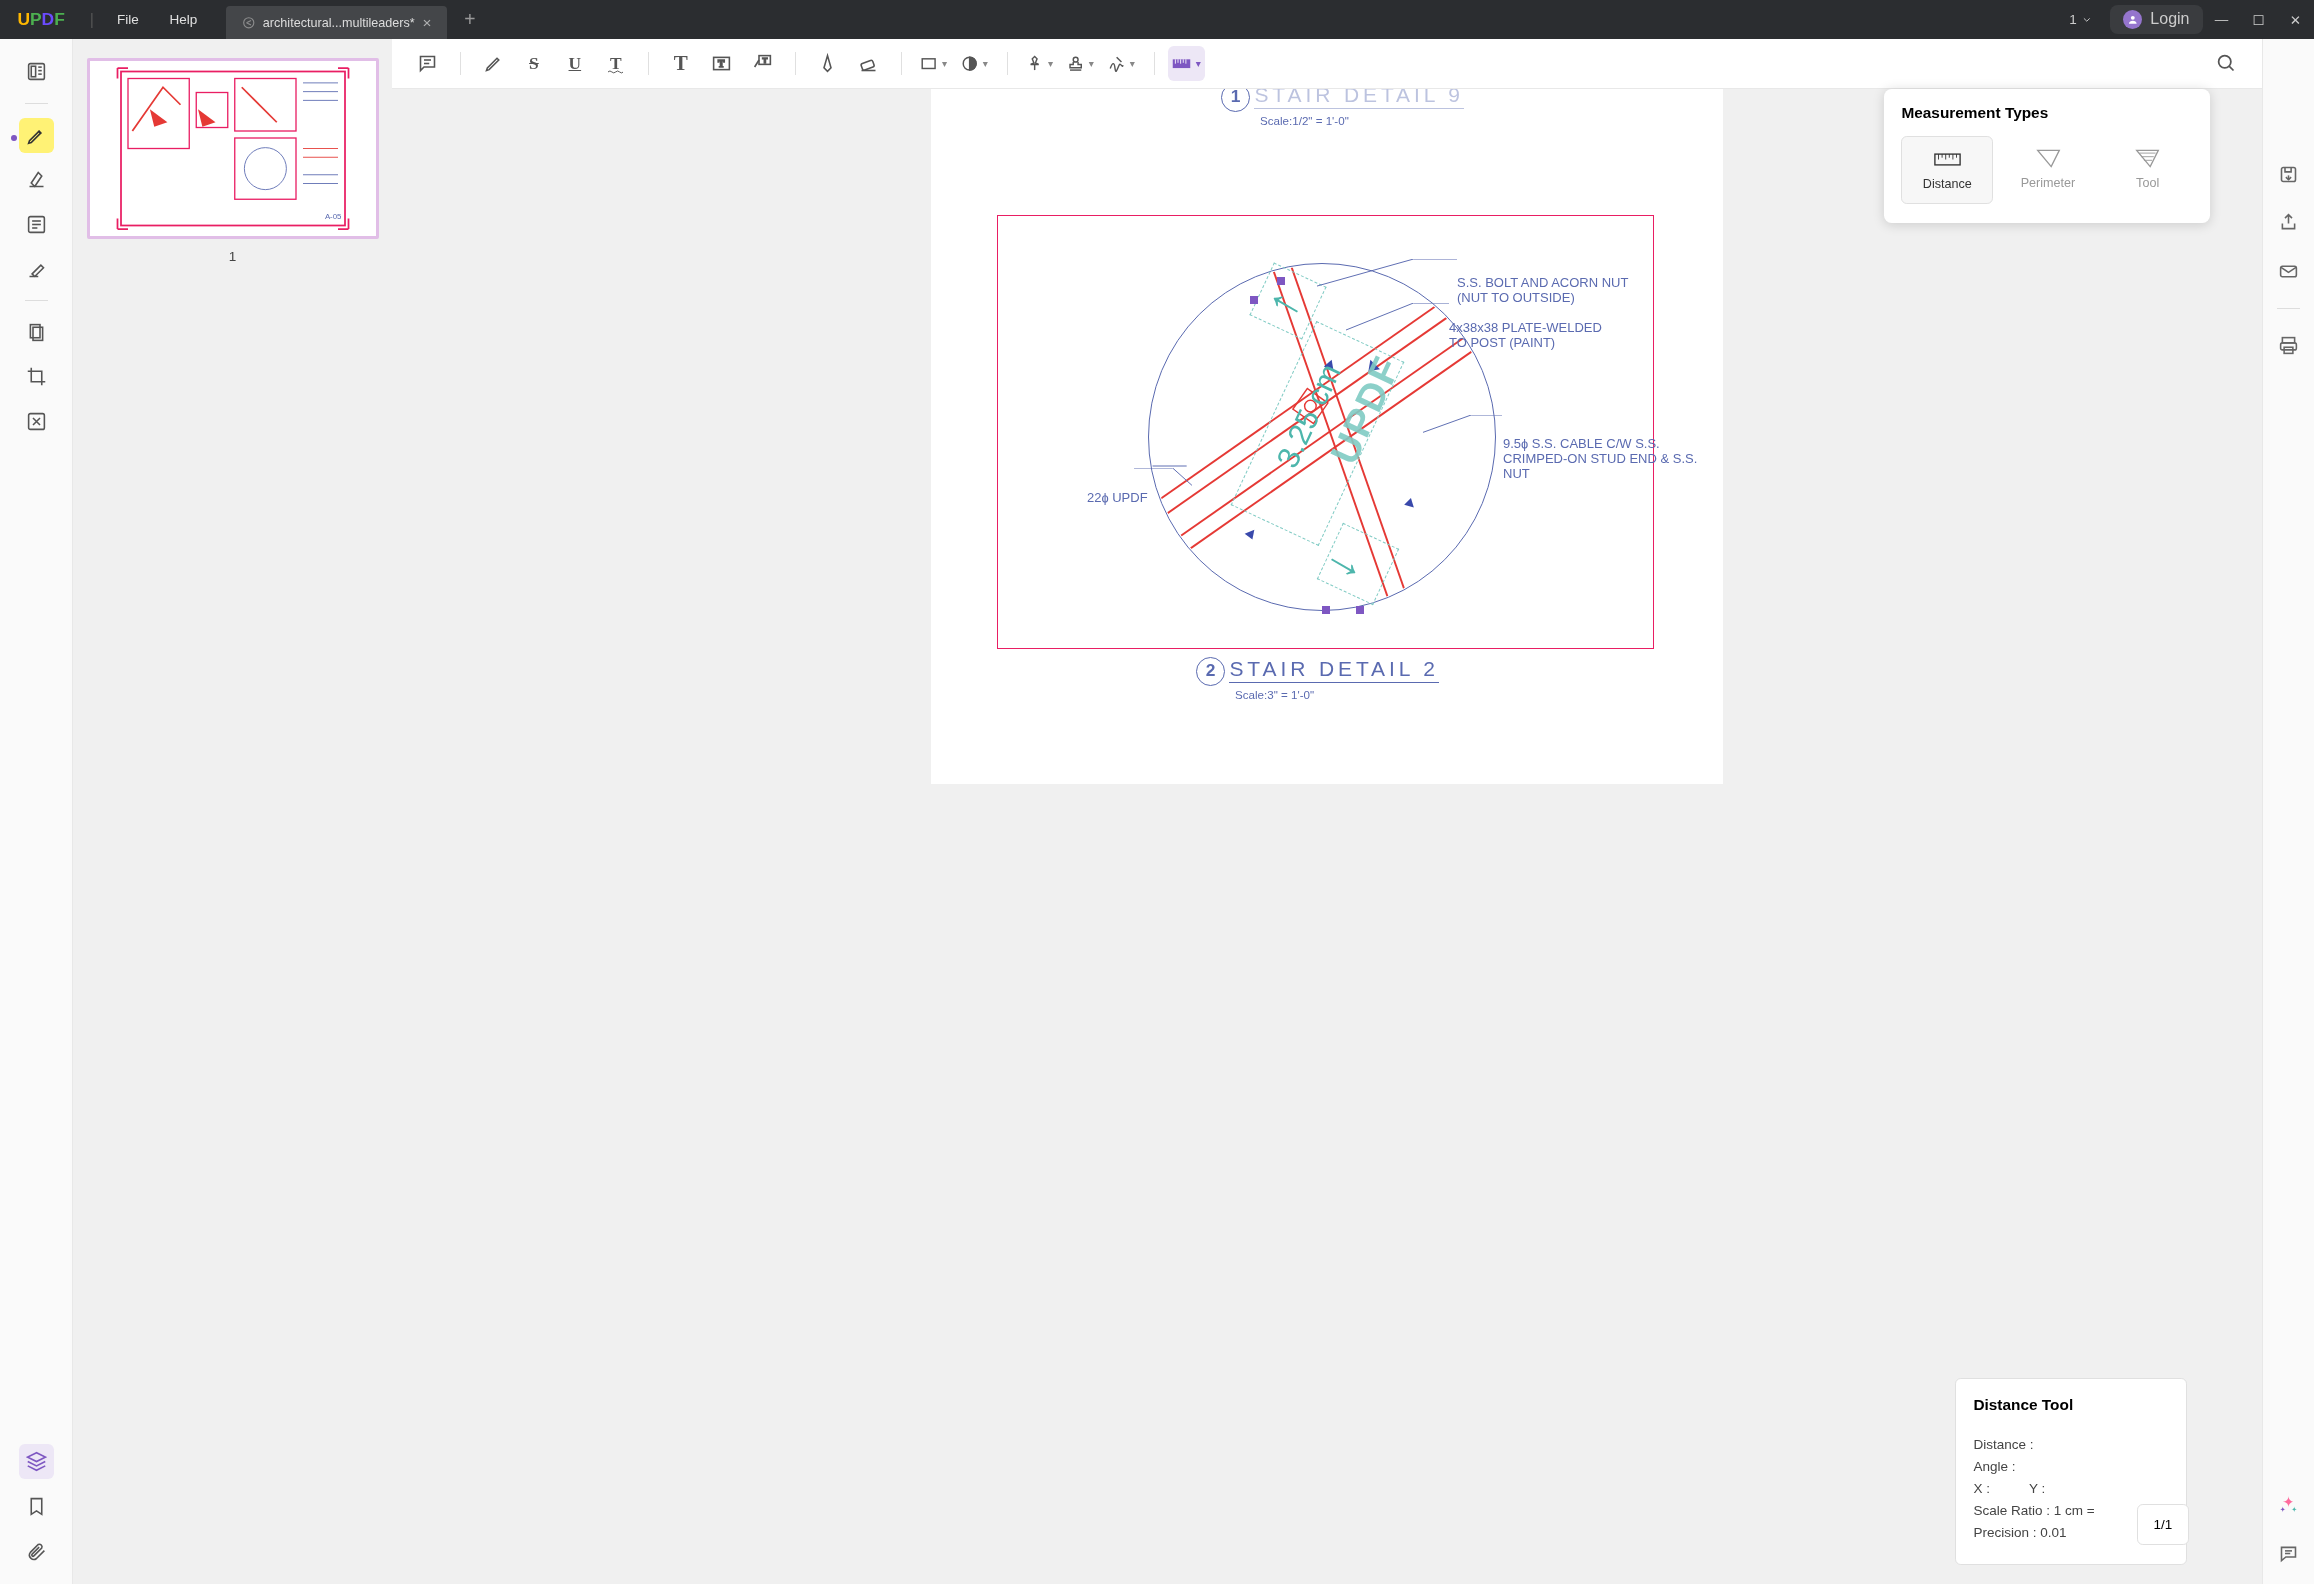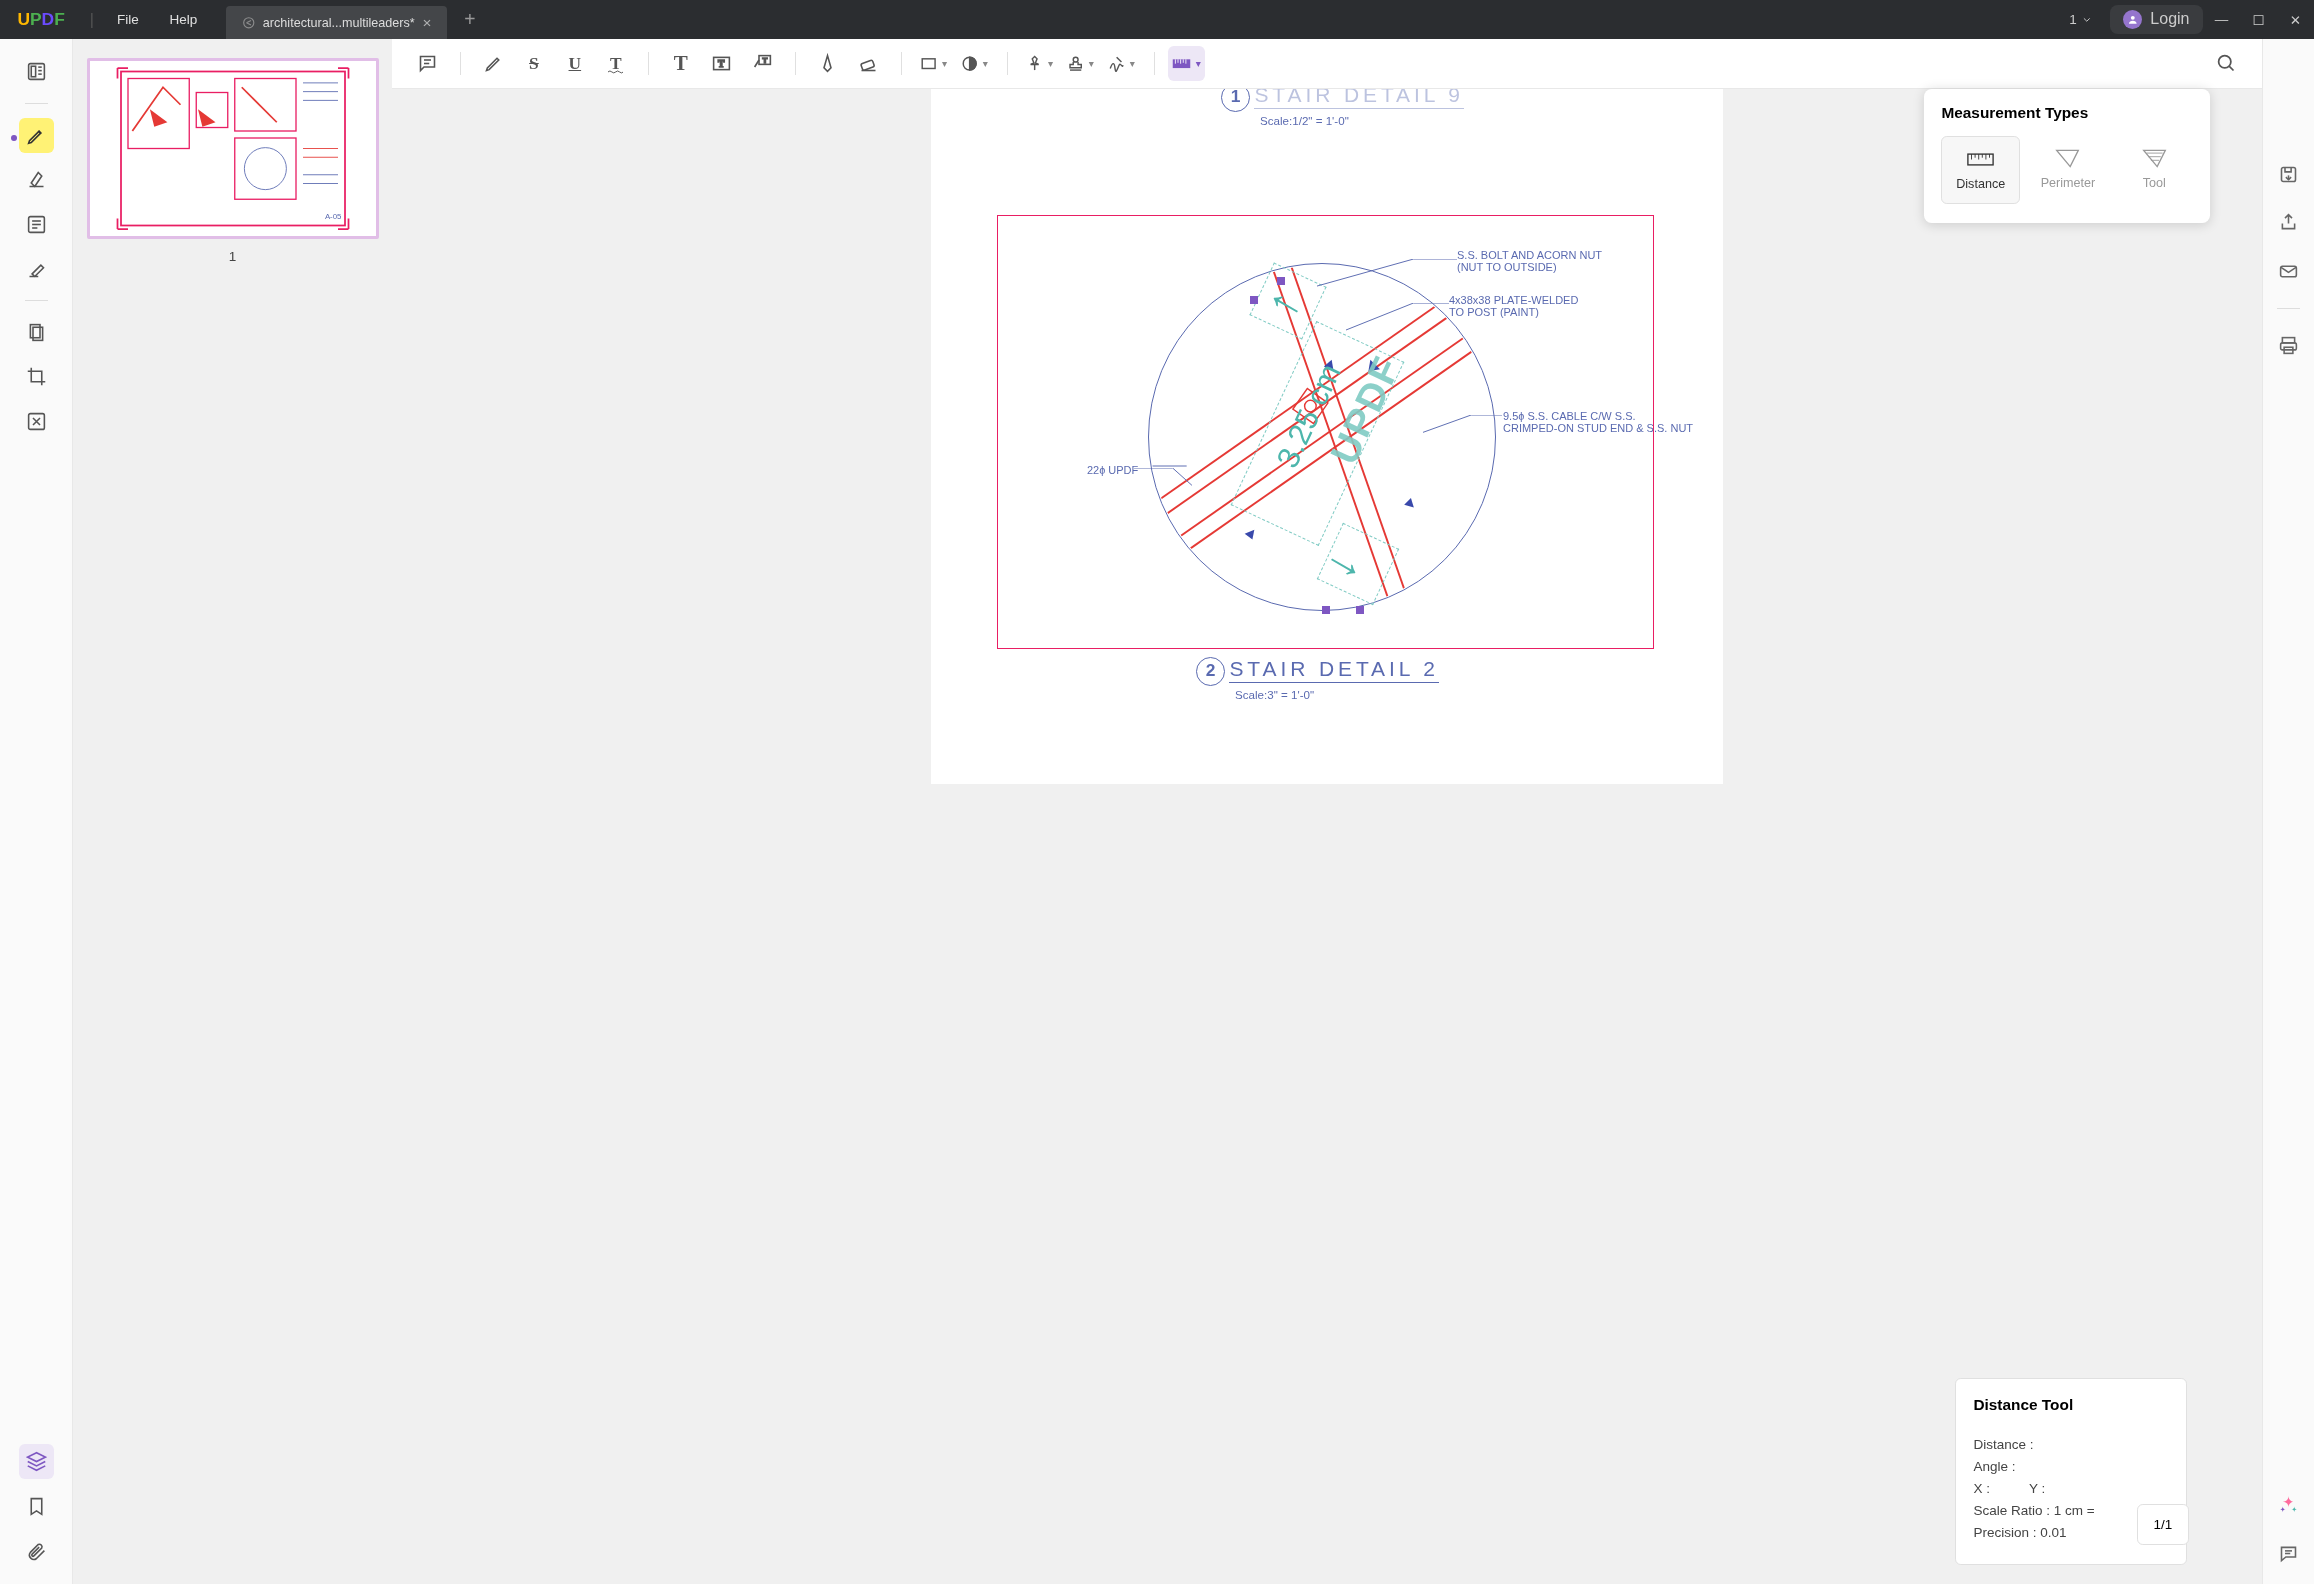--- a/index.html
+++ b/index.html
@@ -189,23 +189,24 @@
     .measurement-label {
       position: absolute;
       color: #4db6ac;
       font-size: 31px;
       transform: rotate(-65deg);
       font-weight: 500;
     }
     .leader-text {
       position: absolute;
       color: #5a6ab0;
-      font-size: 11px;
+      font-size: 13px;
       font-family: Arial, sans-serif;
       white-space: pre-line;
+      margin-top: 26px;
     }
     .dashed-box {
       position: absolute;
       border: 1.9px dashed #80cbc4;
     }
     .grip { position: absolute; width: 7.7px; height: 7.7px; background: #7e57c2; }
     .right-tools {
       width: 52px;
       background: #fafafa;
       border-left: 1px solid #e8e8e8;
@@ -215,21 +216,21 @@
       padding: 120px 0 15.4px;
       gap: 17.4px;
     }
     .right-tools .rt-btn { width: 31px; height: 31px; display: flex; align-items: center; justify-content: center; cursor: pointer; color: #666; }
     .right-tools .rt-sep { width: 23px; border-top: 1px solid #ddd; margin: 3.9px 0; }
     .right-tools .spacer { flex: 1; }
     .measure-panel {
       position: absolute;
       top: 50px;
       right: 52px;
-      width: 286px;
+      width: 326px;
       background: #fff;
       box-shadow: 0 1.9px 11.6px rgba(0,0,0,0.15);
       border-radius: 7.7px;
       padding: 15.4px 17.4px 19.3px;
       z-index: 100;
     }
     .measure-panel h3 { font-size: 15.4px; font-weight: 600; margin-bottom: 13.5px; }
     .measure-types { display: flex; gap: 9.7px; }
     .measure-type {
       flex: 1;

